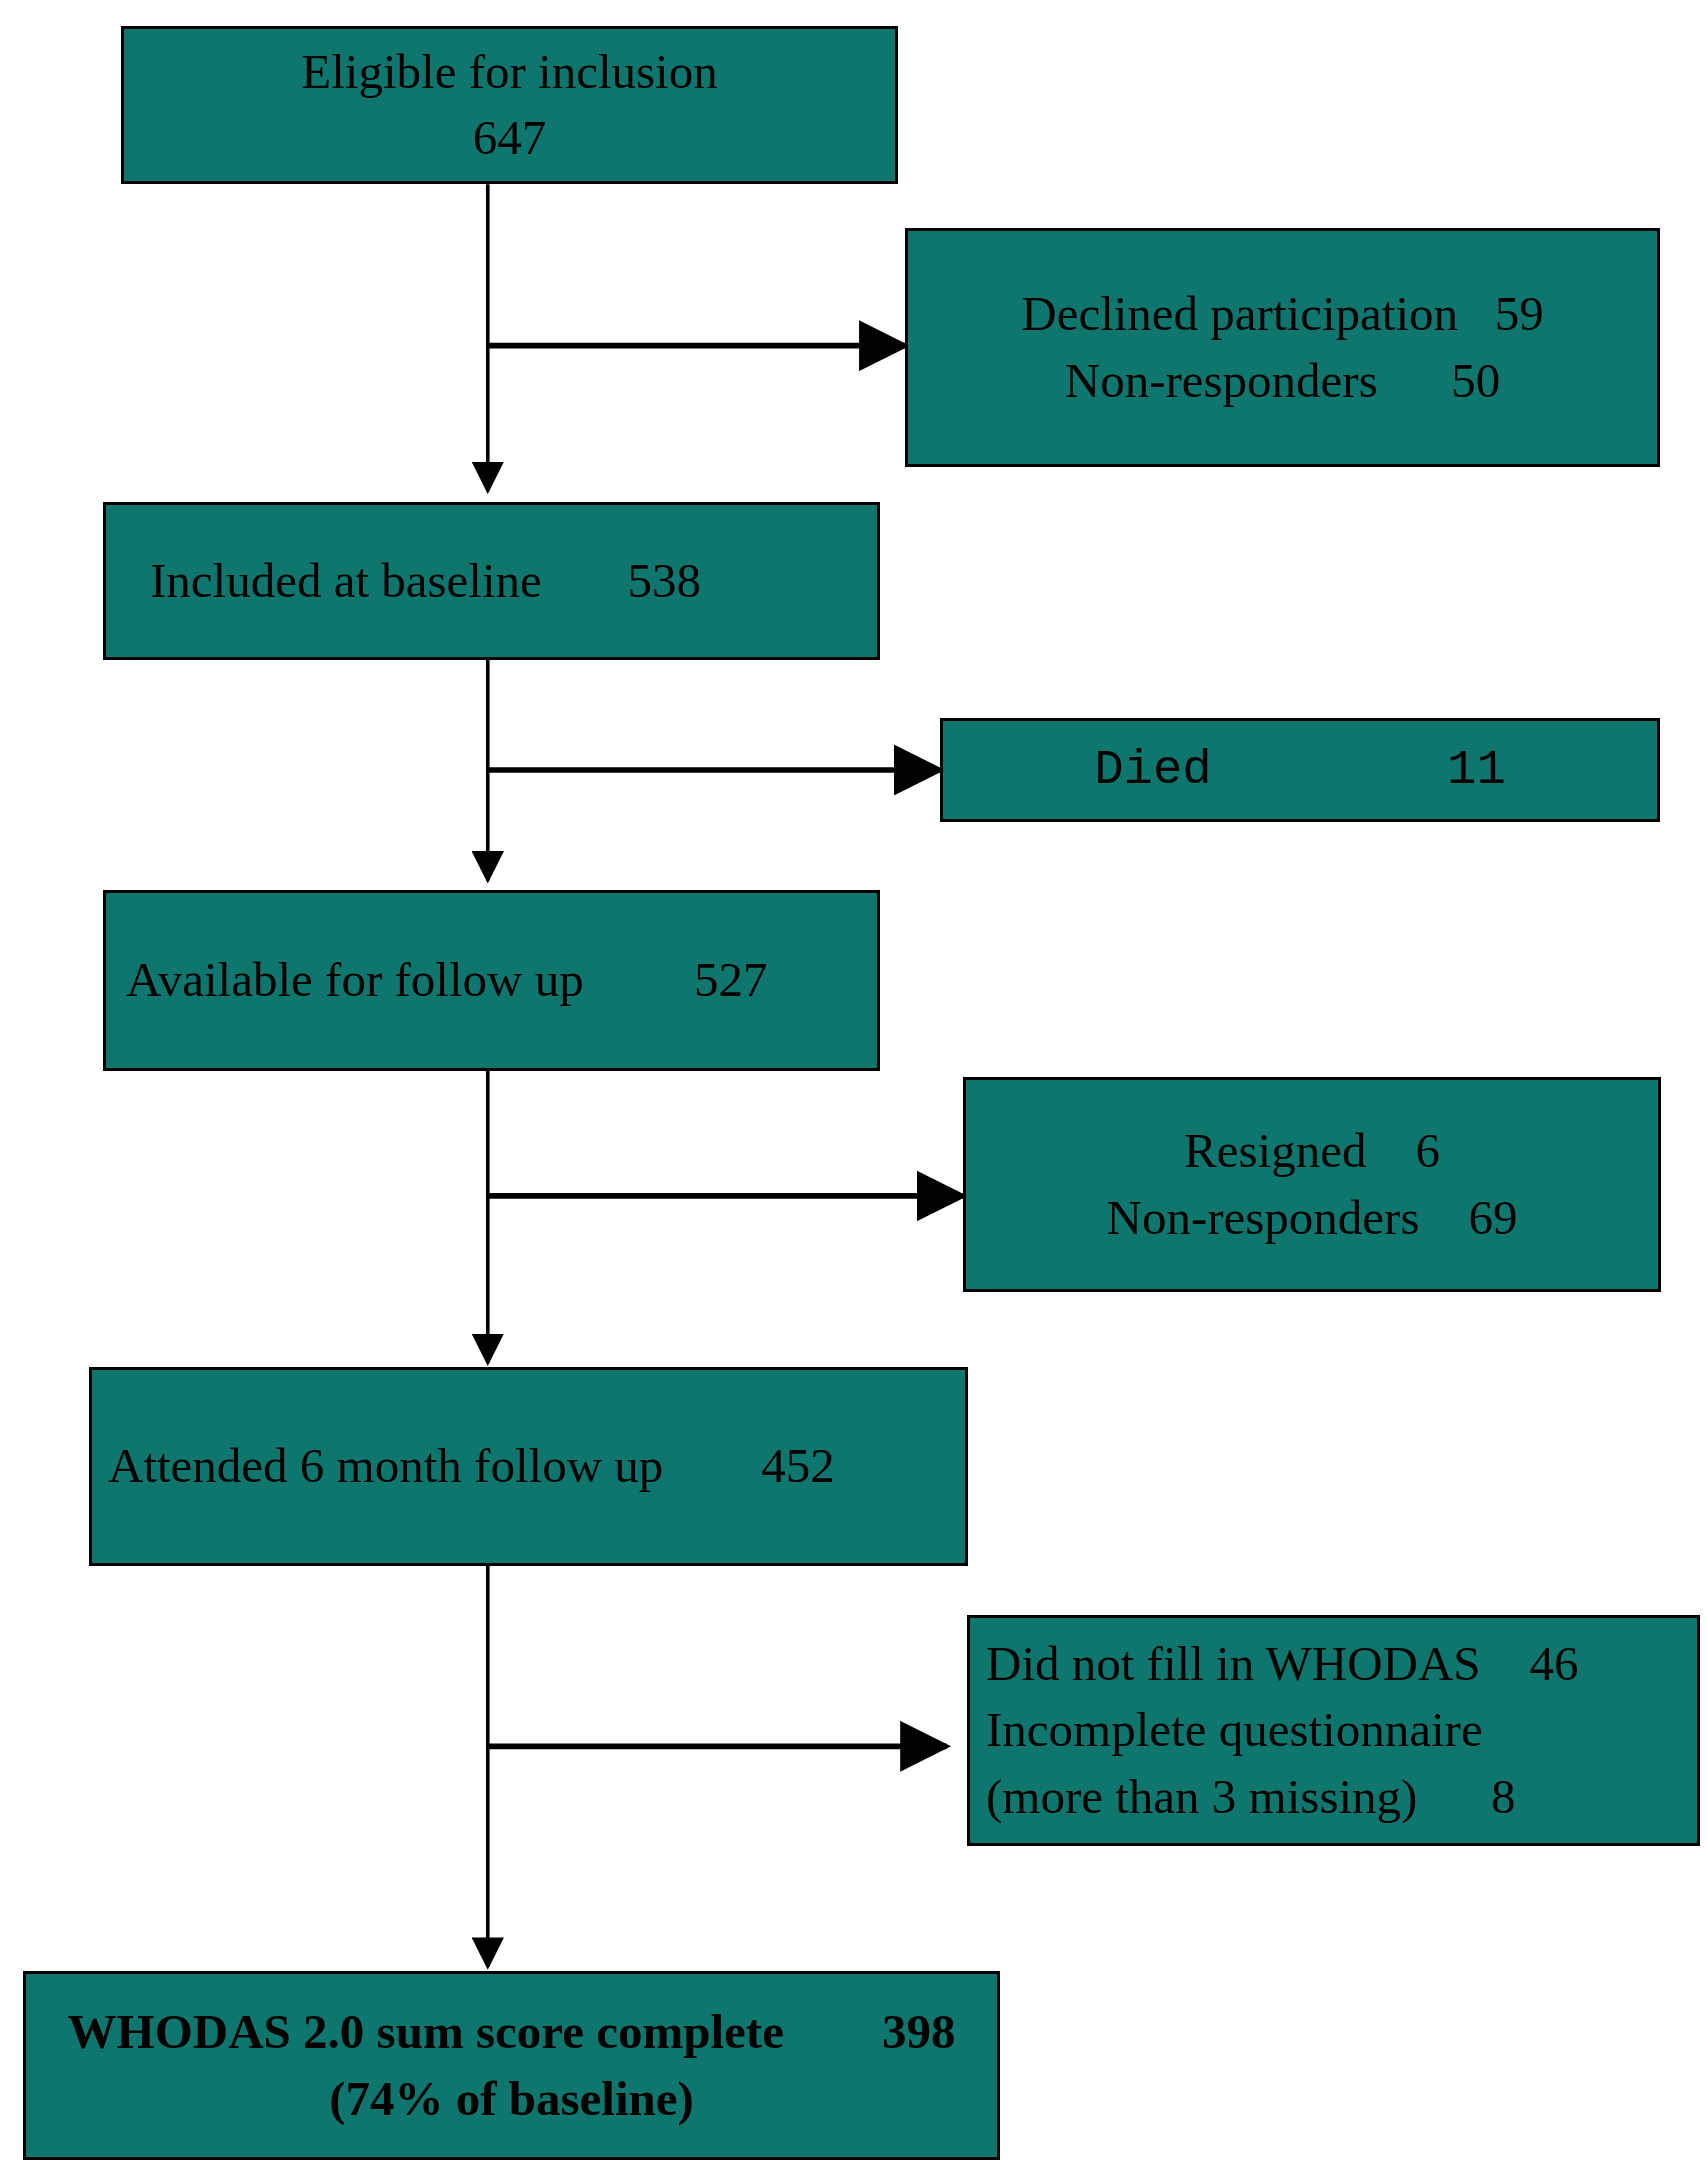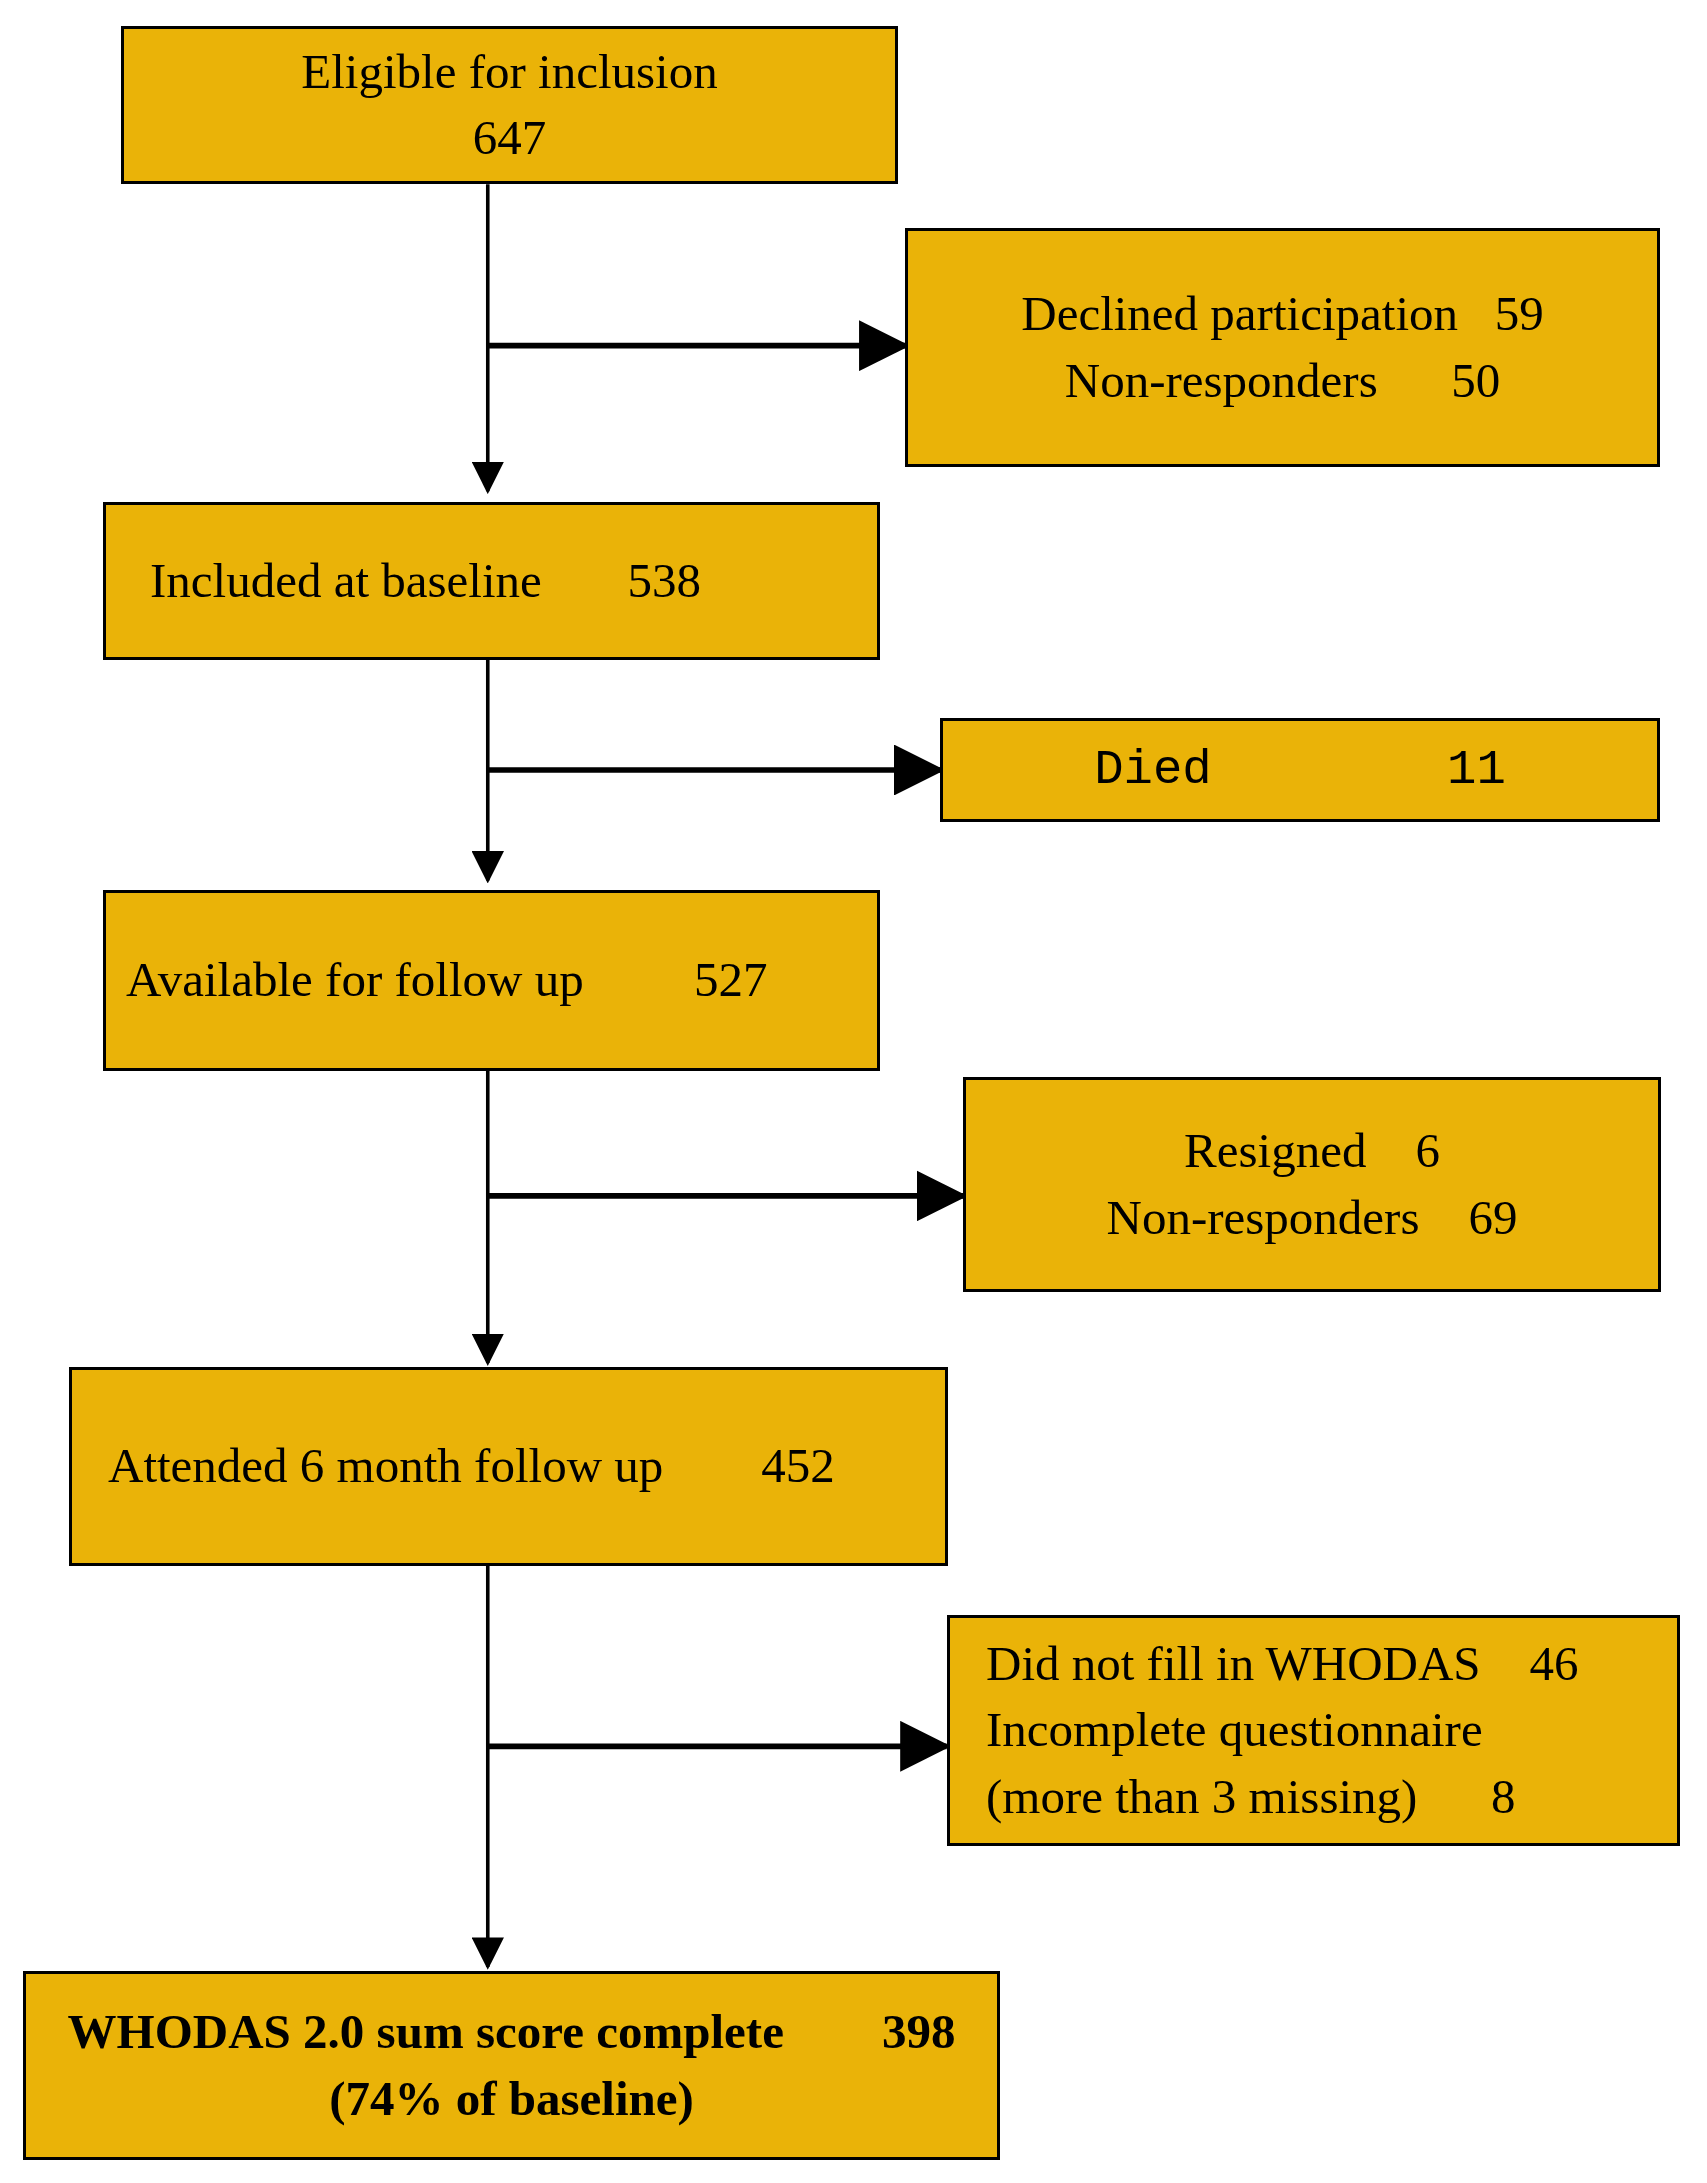--- a/index.html
+++ b/index.html
@@ -13,36 +13,36 @@
     width: 1708px;
     height: 2183px;
     background: #ffffff;
     font-family: "Liberation Serif", "DejaVu Serif", serif;
     overflow: hidden;
   }
   .node {
     position: absolute;
     box-sizing: border-box;
     border: 3.6px solid #000000;
-    background: #eab308;
+    background: #0f766e;
     display: flex;
     flex-direction: column;
     justify-content: center;
     color: #000000;
     line-height: 1.35;
   }
   .node .line {
     white-space: pre;
     font-size: 49px;
   }
   
   .ctr  { text-align: center; }
   .lft  { text-align: left; }
   .pad-l-90 { padding-left: 46px; }
-  .pad-l-60 { padding-left: 36px; }
+  .pad-l-60 { padding-left: 16px; margin-left: 20px; }
   .pad-l-150 { padding-left: 44px; }
 
   svg.edges {
     position: absolute;
     left: 0;
     top: 0;
     width: 1708px;
     height: 2183px;
     pointer-events: none;
   }

